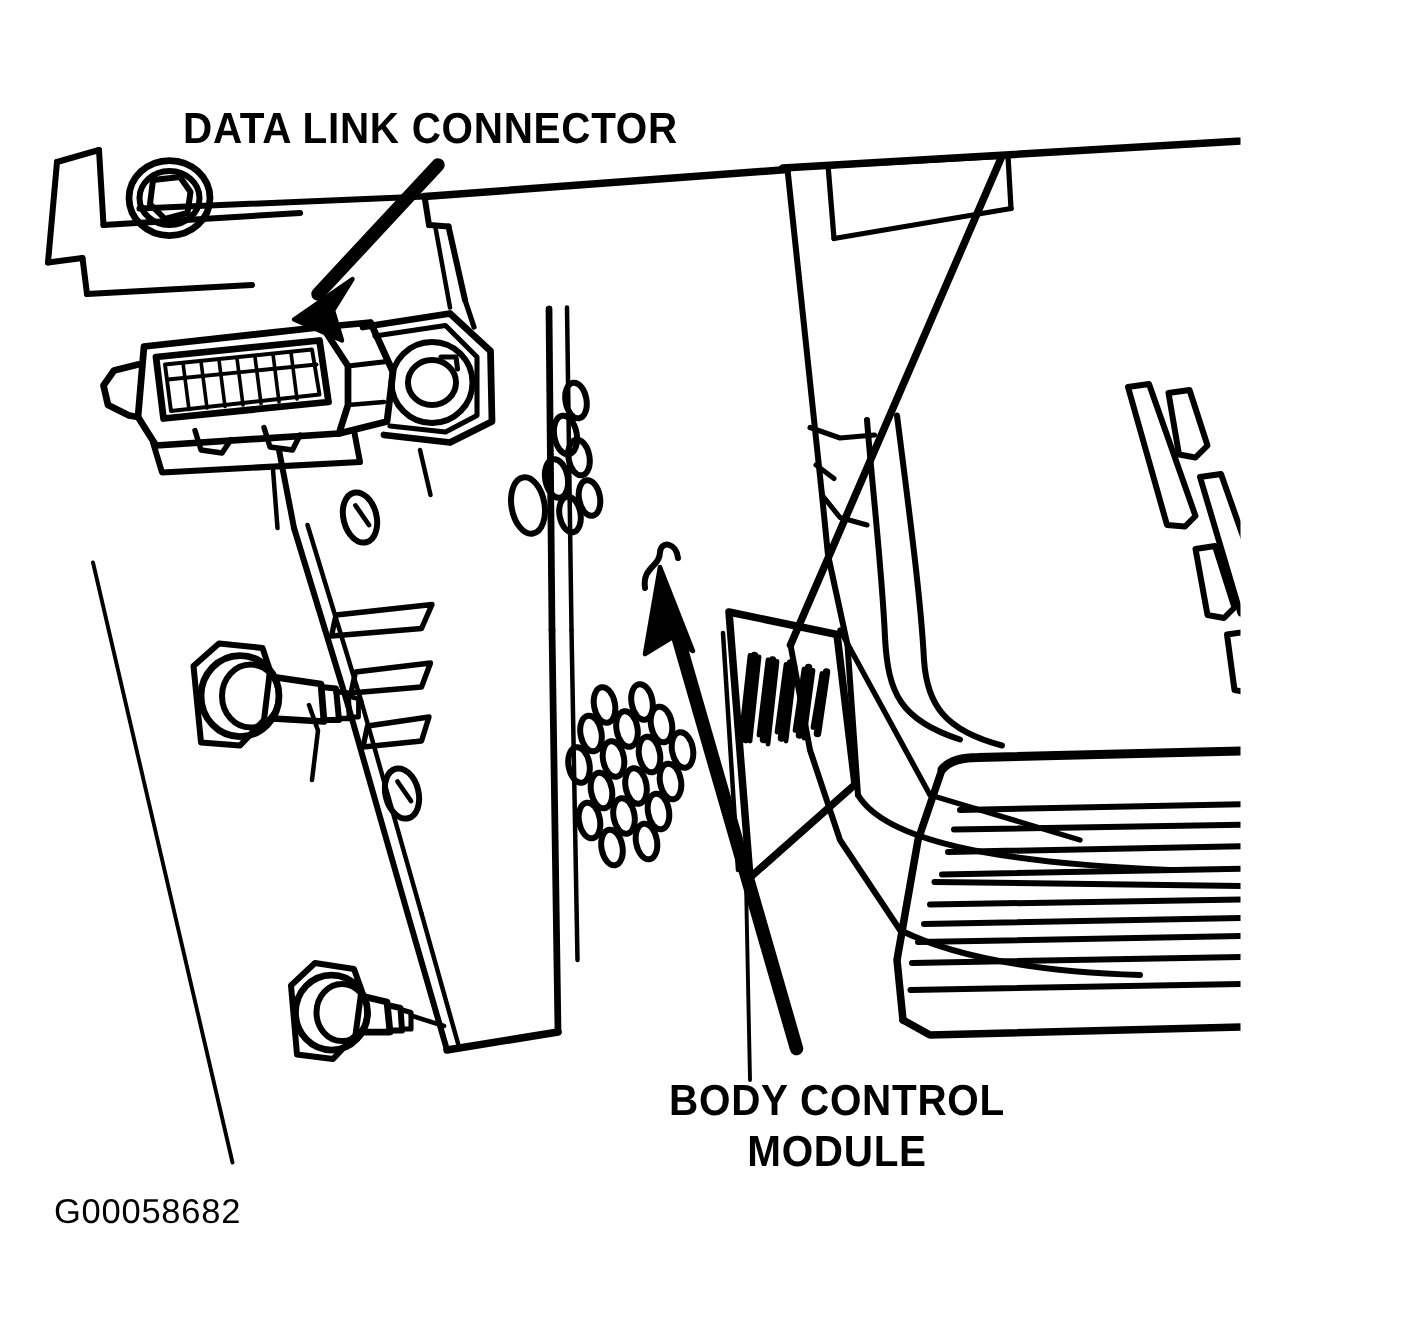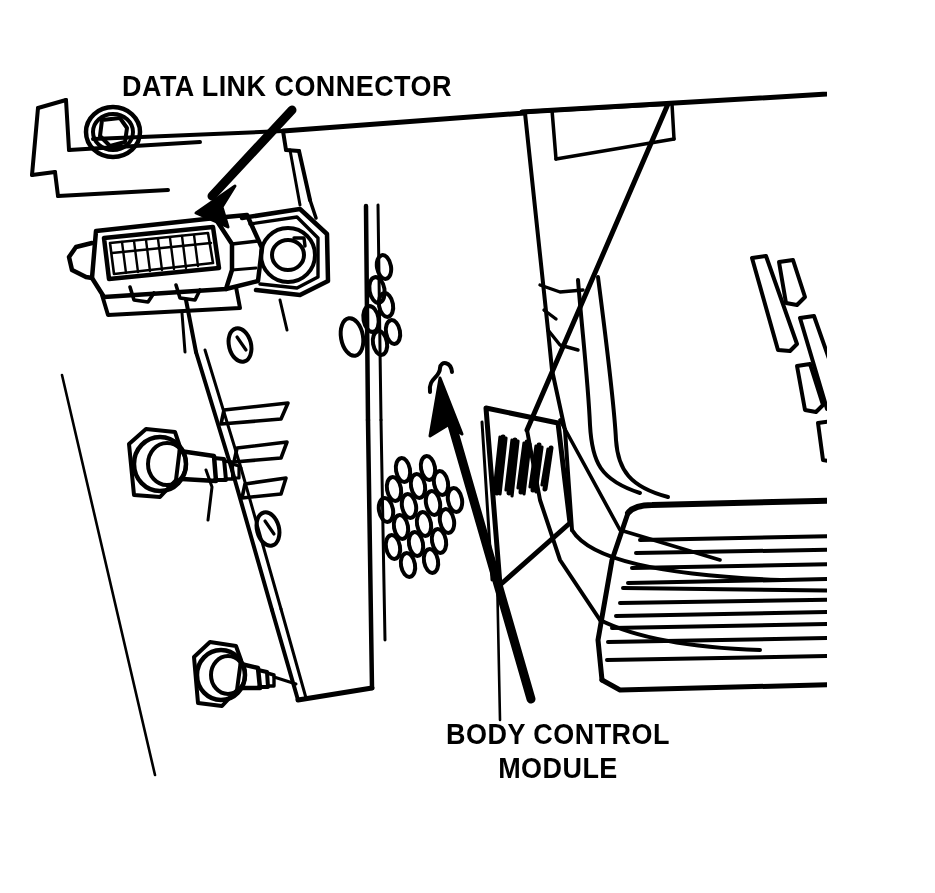--- a/index.html
+++ b/index.html
@@ -324,14 +324,15 @@
 
     </g>
   </svg>
 
   <div class="lbl lbl-title" style="left:122px; top:70px;">DATA LINK CONNECTOR</div>
 
   <div class="lbl lbl-caption" style="left:558px; top:718px; transform-origin:center top; margin-left:-140px; width:280px;">BODY CONTROL</div>
 
   <div class="lbl lbl-caption" style="left:558px; top:752px; transform-origin:center top; margin-left:-140px; width:280px;">MODULE</div>
 
+  <div class="lbl lbl-code" style="left:36px; top:794px;">G00058682</div>
 
 </div>
 
 </body></html>

